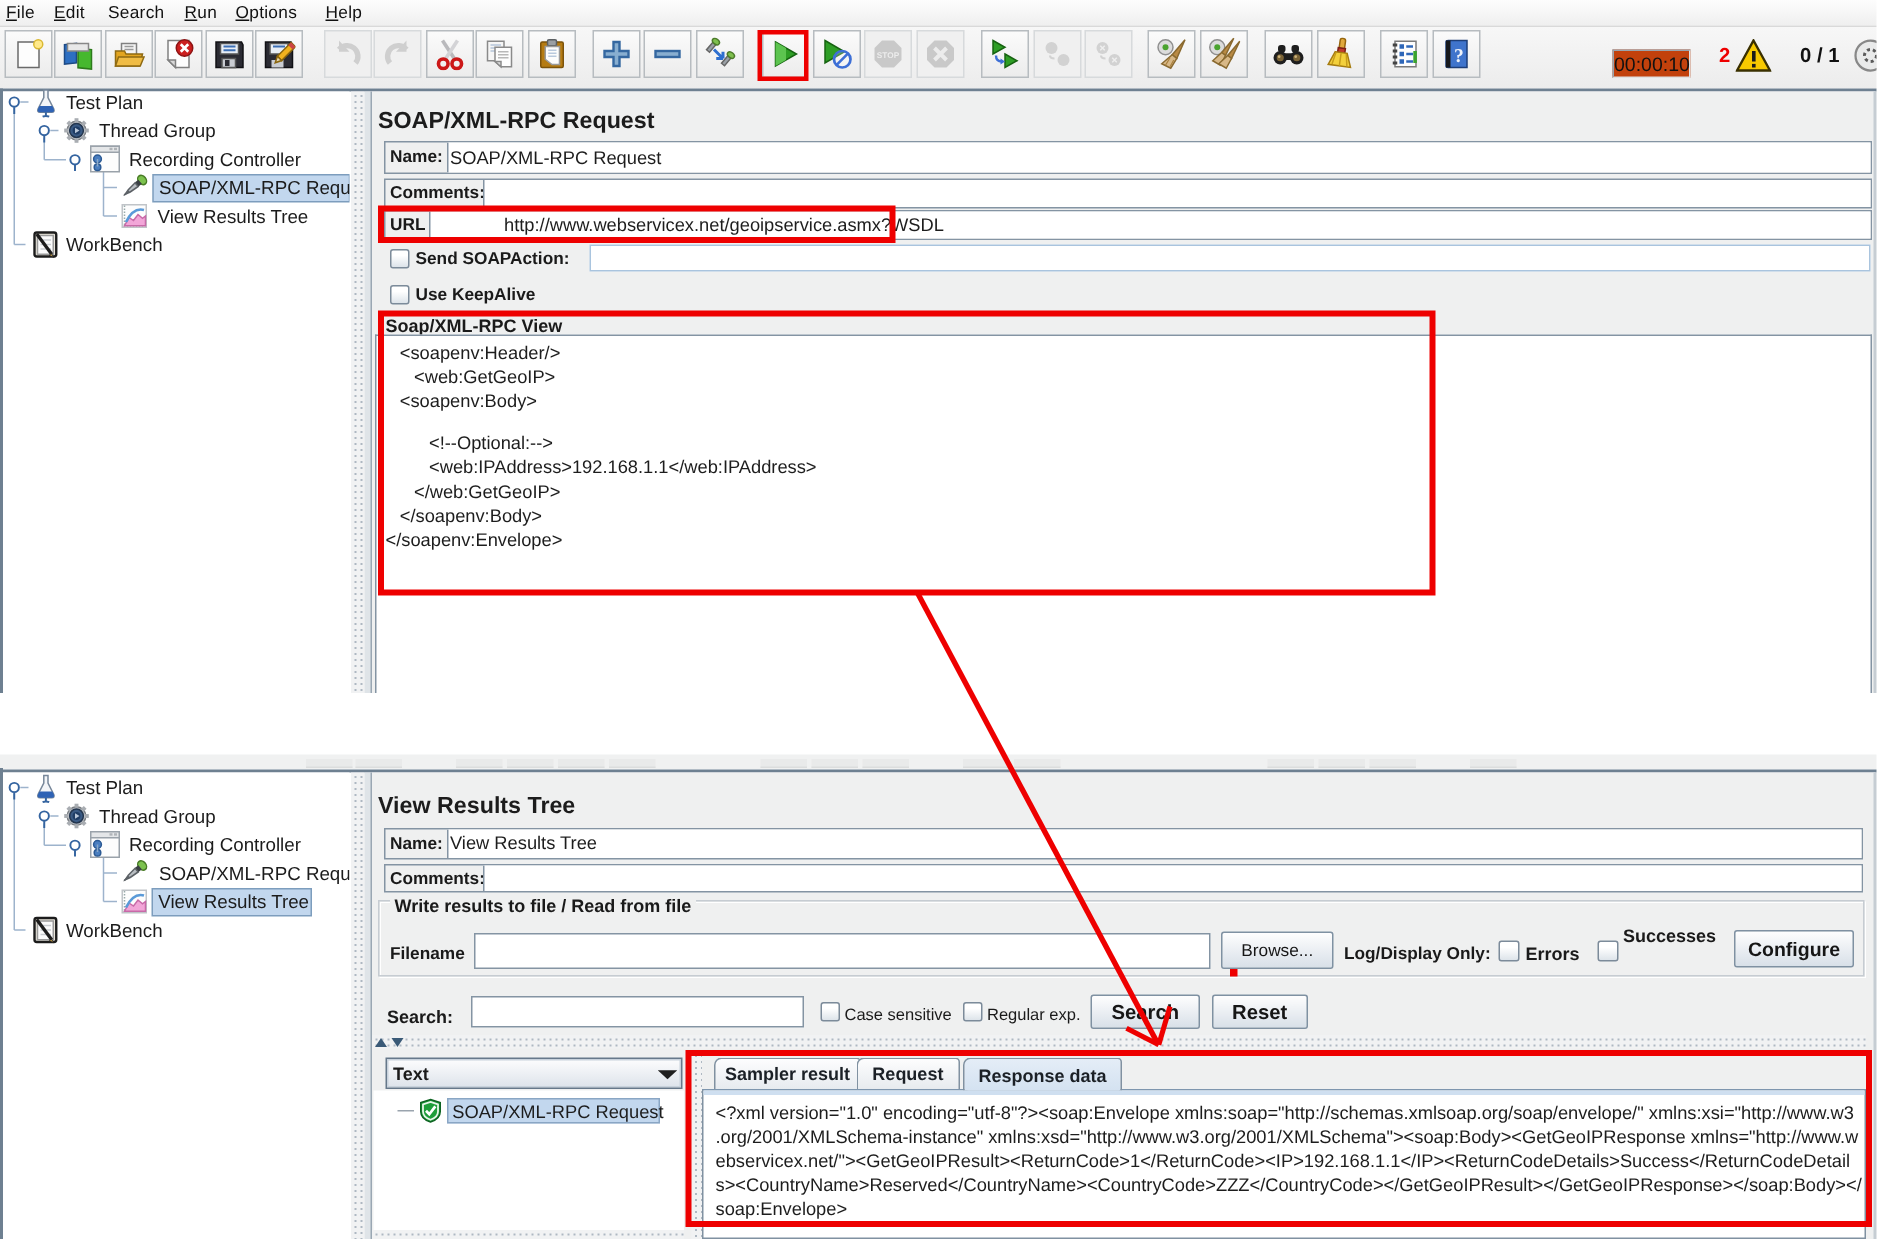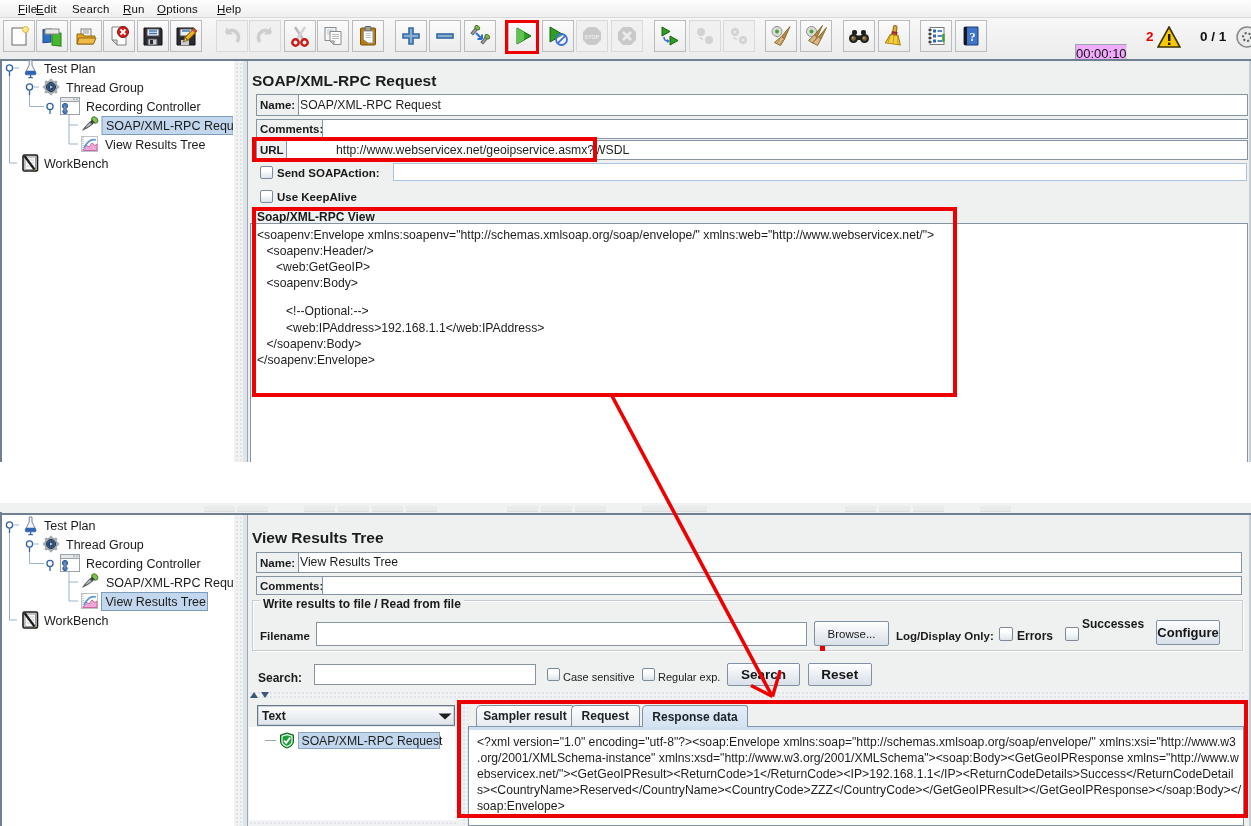--- a/index.html
+++ b/index.html
@@ -31,21 +31,21 @@
   background:linear-gradient(180deg,#fdfdfe,#e7ebef);
   display:flex;align-items:center;justify-content:center;
   font-weight:bold;font-size:12px;color:#1b2026;}
 </style>
 </head>
 <body>
 
 <div id="shot1" class="abs" style="left:0;top:0;width:1251px;height:462px;">
 
   <div class="abs" style="left:0;top:0;width:1251px;height:17px;background:linear-gradient(180deg,#fdfdfd,#efefef);border-bottom:1px solid #d9d9d9;"></div>
-  <span class="menuitem" style="left:18px;"><u>F</u>ile</span>
+  <span class="menuitem" style="left:4px;"><u>F</u>ile</span>
   <span class="menuitem" style="left:36px;"><u>E</u>dit</span>
   <span class="menuitem" style="left:72px;">Search</span>
   <span class="menuitem" style="left:123px;"><u>R</u>un</span>
   <span class="menuitem" style="left:157px;"><u>O</u>ptions</span>
   <span class="menuitem" style="left:217px;"><u>H</u>elp</span>
 
   <div class="abs" style="left:0;top:18px;width:1251px;height:41px;background:linear-gradient(180deg,#f7f7f7,#ececec);"></div>
   <div class="tbtn" style="left:2.5px;">
       <svg width="22" height="22" viewBox="0 0 22 22">
         <rect x="4" y="3" width="14" height="17" fill="#fdfdfd" stroke="#6a6a6a"></rect>
@@ -273,21 +273,21 @@
       </svg>
     </div>
   <div class="tbtn" style="left:955px;">
       <svg width="22" height="22" viewBox="0 0 22 22">
         <path d="M4 3 Q4 2 5.5 2 L18 2 L18 20 L5.5 20 Q4 20 4 19 Z" fill="#3f74cc" stroke="#1d3e78"></path>
         <rect x="4" y="2" width="3" height="18" fill="#16181c"></rect>
         <text x="12.5" y="16" font-size="13" font-family="Liberation Serif" font-weight="bold" fill="#eef2fa" text-anchor="middle">?</text>
       </svg>
     </div>
 
-  <div class="abs" style="left:1075px;top:44px;width:52px;height:19px;background:#f0abfc;border:1px solid #9aa4ad;border-right-color:#e0e0e0;border-bottom-color:#e0e0e0;box-sizing:border-box;font-size:13px;color:#111;text-align:center;line-height:17px;">00:00:10</div>
+  <div class="abs" style="left:1075px;top:33px;width:52px;height:19px;background:#c2410c;border:1px solid #9aa4ad;border-right-color:#e0e0e0;border-bottom-color:#e0e0e0;box-sizing:border-box;font-size:13px;color:#111;text-align:center;line-height:17px;">00:00:10</div>
   <div class="abs" style="left:1146px;top:29px;font-size:13.5px;color:#ee0000;font-weight:bold;">2</div>
   <svg class="abs" style="left:1157px;top:26px;" width="24" height="22" viewBox="0 0 24 22">
     <polygon points="12,1 23,21 1,21" fill="#f7c900" stroke="#3a3000" stroke-width="1.6"></polygon>
     <rect x="11" y="8" width="2.4" height="7" fill="#1a1a1a"></rect>
       <rect x="11" y="16.6" width="2.4" height="2.4" fill="#1a1a1a"></rect>
   </svg>
   <div class="abs" style="left:1200px;top:29px;font-size:13.5px;color:#111;font-weight:bold;">0 / 1</div>
   <svg class="abs" style="left:1236px;top:26px;" width="15" height="22" viewBox="0 0 15 22">
     <circle cx="11" cy="11" r="10" fill="#e9eaea" stroke="#888" stroke-width="1.5"></circle>
     <circle cx="11" cy="11" r="4" fill="none" stroke="#5a5a5a" stroke-width="2" stroke-dasharray="2 2"></circle>
@@ -328,26 +328,26 @@
 
   <div class="cb" style="left:259.5px;top:166px;"></div>
   <div class="lbl abs" style="left:277px;top:167px;">Send SOAPAction:</div>
   <div class="tf" style="left:393px;top:163px;width:854px;height:18px;border-color:#a9c4de;"></div>
 
   <div class="cb" style="left:259.5px;top:190px;"></div>
   <div class="lbl abs" style="left:277px;top:191px;">Use KeepAlive</div>
 
   <div class="lbl abs" style="left:257px;top:210px;font-size:12px;">Soap/XML-RPC View</div>
   <div class="abs" style="left:250px;top:222.5px;width:998px;height:239.5px;background:#fff;border:1px solid #8494a3;border-bottom:none;box-sizing:border-box;padding:3px 0 0 6px;overflow:hidden;">
-    <div class="xmlline">&lt;soapenv:Envelope xmlns:soapenv="http://schemas.xmlsoap.org/soap/envelope/" xmlns:web="http://www.webservicex.net/"&gt;</div>
     <div class="xmlline" style="margin-left:9.5px;">&lt;soapenv:Header/&gt;</div>
     <div class="xmlline" style="margin-left:19px;">&lt;web:GetGeoIP&gt;</div>
     <div class="xmlline" style="margin-left:9.5px;">&lt;soapenv:Body&gt;</div>
     <div class="xmlline" style="margin-left:29px;margin-top:12px;">&lt;!--Optional:--&gt;</div>
     <div class="xmlline" style="margin-left:29px;">&lt;web:IPAddress&gt;192.168.1.1&lt;/web:IPAddress&gt;</div>
+    <div class="xmlline" style="margin-left:19px;">&lt;/web:GetGeoIP&gt;</div>
     <div class="xmlline" style="margin-left:9.5px;">&lt;/soapenv:Body&gt;</div>
     <div class="xmlline">&lt;/soapenv:Envelope&gt;</div>
   </div>
   <svg class="abs" style="left:0;top:0;" width="233" height="240" viewBox="0 0 233 240">
     <g stroke="#9db3cc" stroke-width="1">
       <line x1="9.5" y1="72" x2="9.5" y2="163"></line>
         <line x1="9.5" y1="163" x2="17" y2="163"></line>
       <line x1="13.5" y1="68" x2="19" y2="68"></line>
       <line x1="29.5" y1="92" x2="29.5" y2="106.5"></line>
         <line x1="29.5" y1="106.5" x2="44" y2="106.5"></line>
@@ -475,21 +475,21 @@
   <div class="abs" style="left:252px;top:97px;width:991px;height:51px;border:1px solid #c6ccd2;box-shadow:inset 1px 1px 0 #ffffff, 1px 1px 0 #ffffff;box-sizing:border-box;"></div>
   <div class="lbl abs" style="left:260px;top:94px;background:#eff0f0;padding:0 3px;font-size:12px;">Write results to file / Read from file</div>
   <div class="lbl abs" style="left:260px;top:127px;">Filename</div>
   <div class="tf" style="left:316px;top:118.5px;width:491px;height:24px;"></div>
   <div class="btn" style="left:814px;top:118px;width:75px;height:25px;font-weight:normal;font-size:11.5px;">Browse...</div>
   <div class="lbl abs" style="left:896px;top:126.5px;font-size:11.5px;">Log/Display Only:</div>
   <div class="cb" style="left:999px;top:123.5px;width:14px;height:14px;"></div>
   <div class="lbl abs" style="left:1017px;top:126px;font-size:12px;">Errors</div>
   <div class="cb" style="left:1064.5px;top:123.5px;width:14px;height:14px;"></div>
   <div class="lbl abs" style="left:1082px;top:114px;font-size:12px;">Successes</div>
-  <div class="btn" style="left:1156px;top:117px;width:64px;height:25px;font-size:13px;">Configure</div>
+  <div class="btn" style="left:1156px;top:117px;width:80px;height:25px;font-size:13px;">Configure</div>
 
   <div class="lbl abs" style="left:258px;top:168px;font-size:12px;">Search:</div>
   <div class="tf" style="left:314px;top:160.5px;width:222px;height:21px;"></div>
   <div class="cb" style="left:546.5px;top:164.5px;"></div>
   <div class="abs" style="left:563px;top:167.5px;font-size:11px;color:#1a1a1a;">Case sensitive</div>
   <div class="cb" style="left:641.5px;top:164.5px;"></div>
   <div class="abs" style="left:658px;top:167.5px;font-size:11px;color:#1a1a1a;">Regular exp.</div>
   <div class="btn" style="left:727px;top:159.5px;width:73px;height:23px;font-size:13.5px;">Search</div>
   <div class="btn" style="left:807.5px;top:159.5px;width:64.5px;height:23px;font-size:13.5px;">Reset</div>
 

